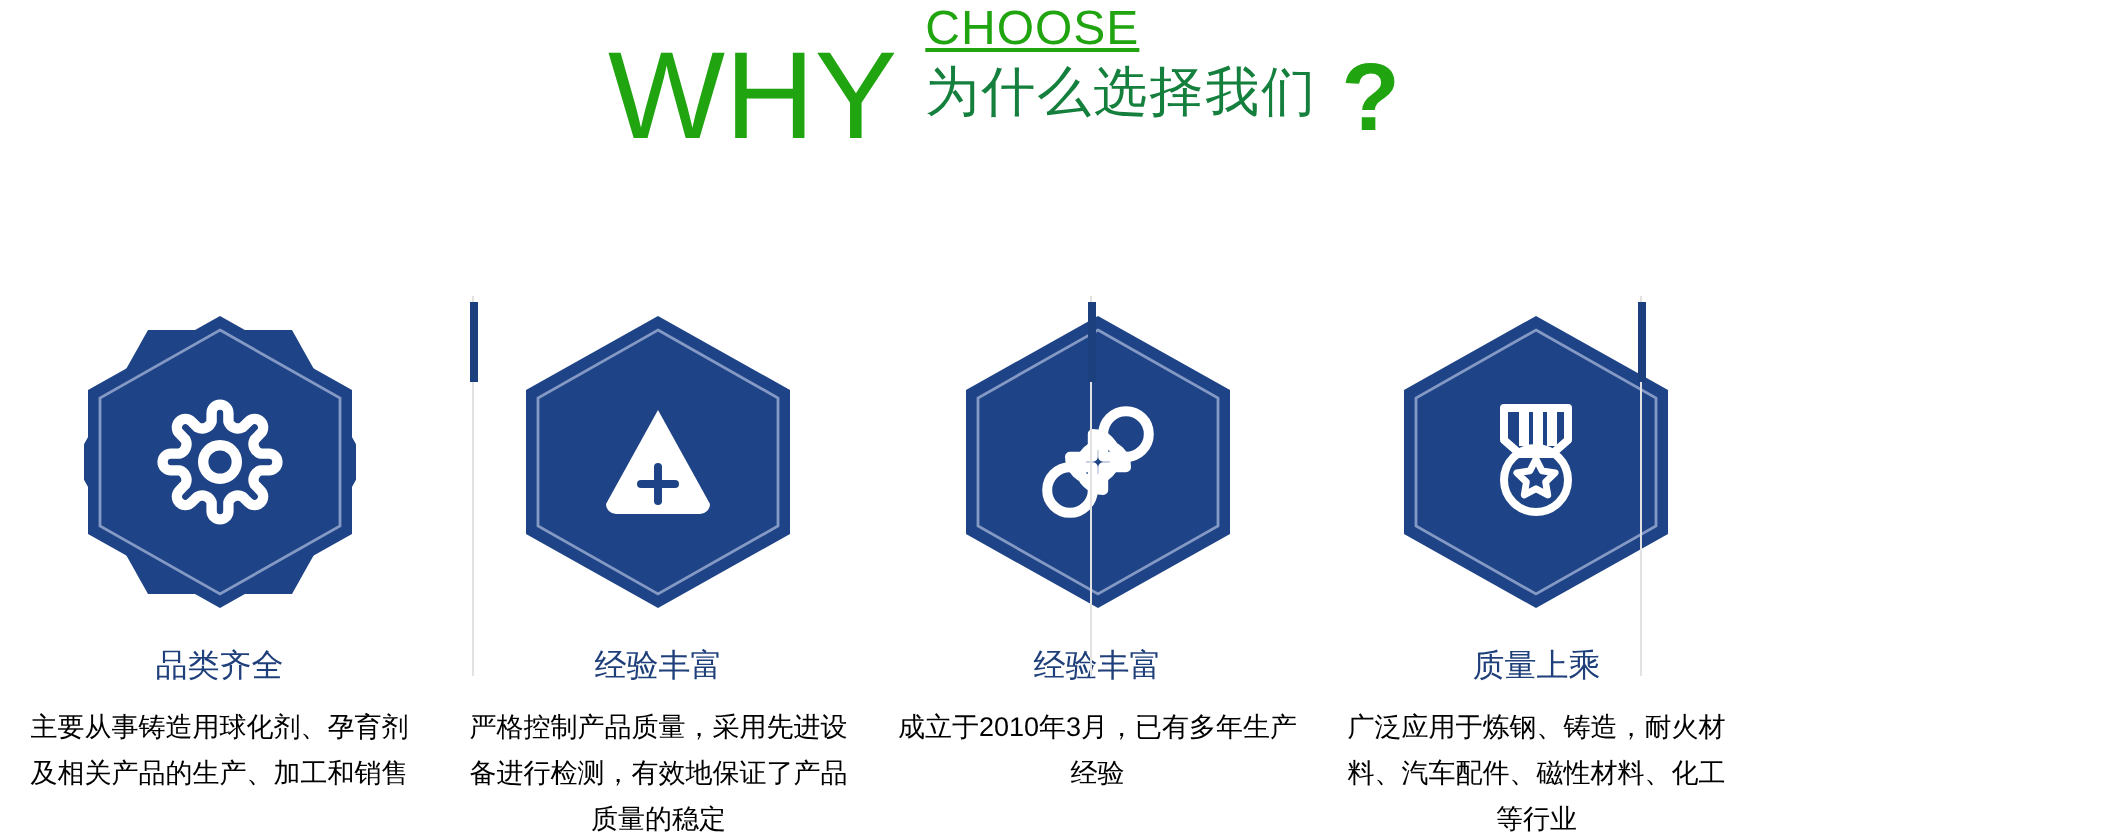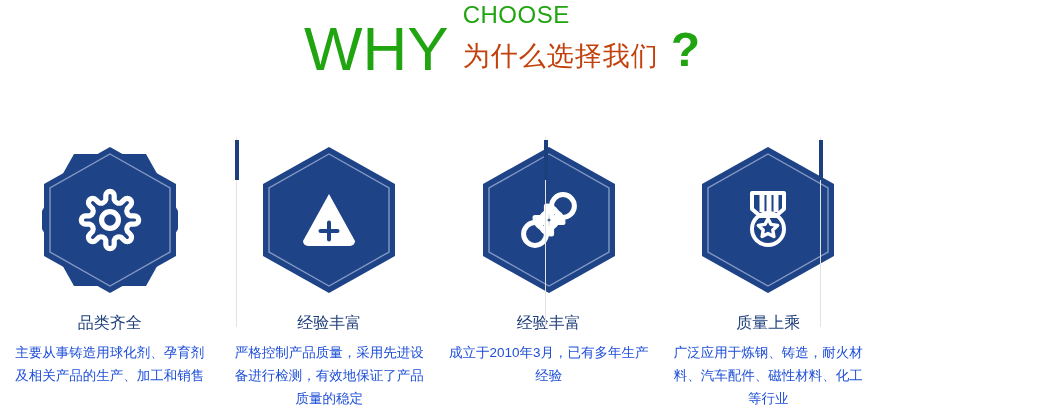--- a/index.html
+++ b/index.html
@@ -51,44 +51,45 @@
     flex-direction: column;
     margin-left: 14px;
     margin-top: 2px;
   }
   .choose-word {
     font-size: 24px;
     line-height: 26px;
     color: #20a410;
     letter-spacing: 0.5px;
     font-family: "Liberation Sans", sans-serif;
+    text-decoration: underline;
   }
   .cn-sub {
     font-size: 27px;
     line-height: 32px;
-    color: #c2410c;
-    margin-top: 12px;
+    color: #15803d;
+    margin-top: 2px;
     letter-spacing: 1px;
     font-family: Liberation Serif, serif;
   }
   .qmark {
     font-size: 48px;
     line-height: 48px;
     font-weight: bold;
     color: #20a410;
     margin-left: 12px;
     margin-top: 26px;
     font-family: "Liberation Sans", sans-serif;
   }
 
   
   #cards {
     position: absolute;
     left: 0;
-    top: 137px;
+    top: 148px;
     width: 878px;
     height: 264px;
     display: flex;
   }
   .card {
     position: relative;
     flex: 1 1 0;
     display: flex;
     flex-direction: column;
     align-items: center;
@@ -107,21 +108,21 @@
     line-height: 20px;
     color: #1f3f7a;
     font-family: "Liberation Sans", "DejaVu Sans", sans-serif;
     text-align: center;
   }
   .card-desc {
     margin-top: 8px;
     width: 200px;
     font-size: 13.5px;
     line-height: 23px;
-    color: #1d4ed8;
+    color: #000000;
     text-align: center;
     font-family: "Liberation Sans", "DejaVu Sans", sans-serif;
   }
 
   
   .divider {
     position: absolute;
     top: 0;
     width: 1px;
     height: 190px;

